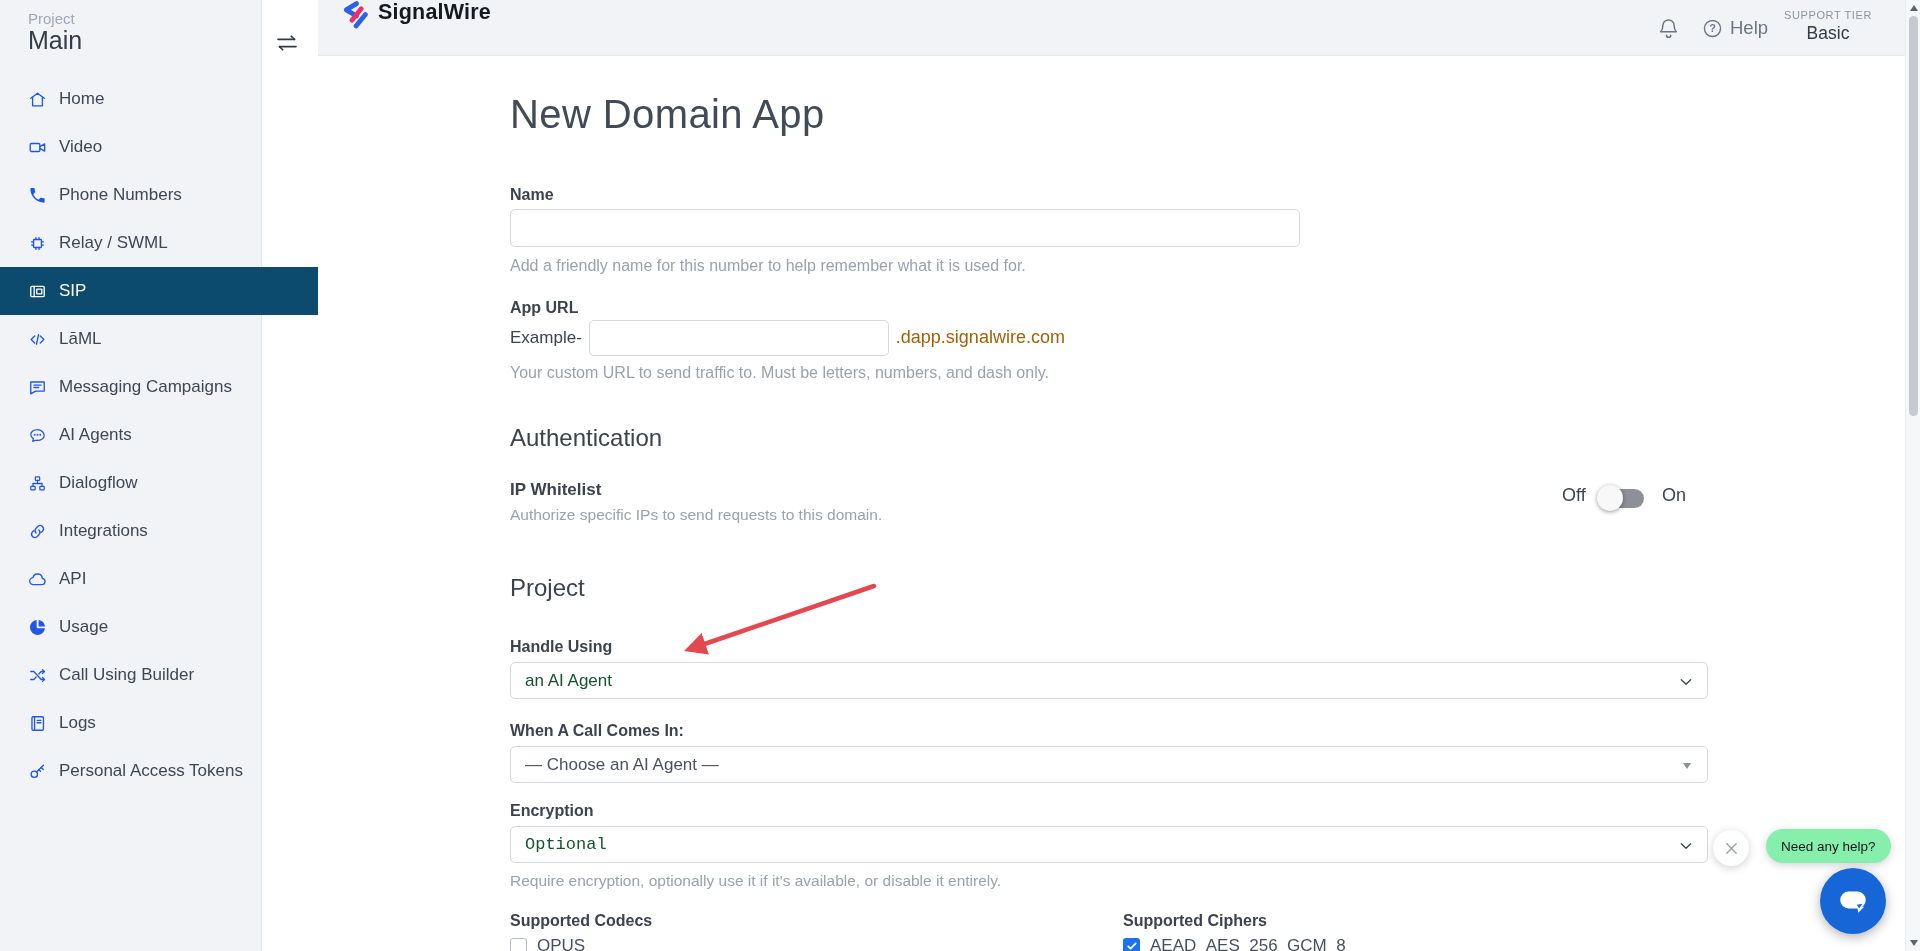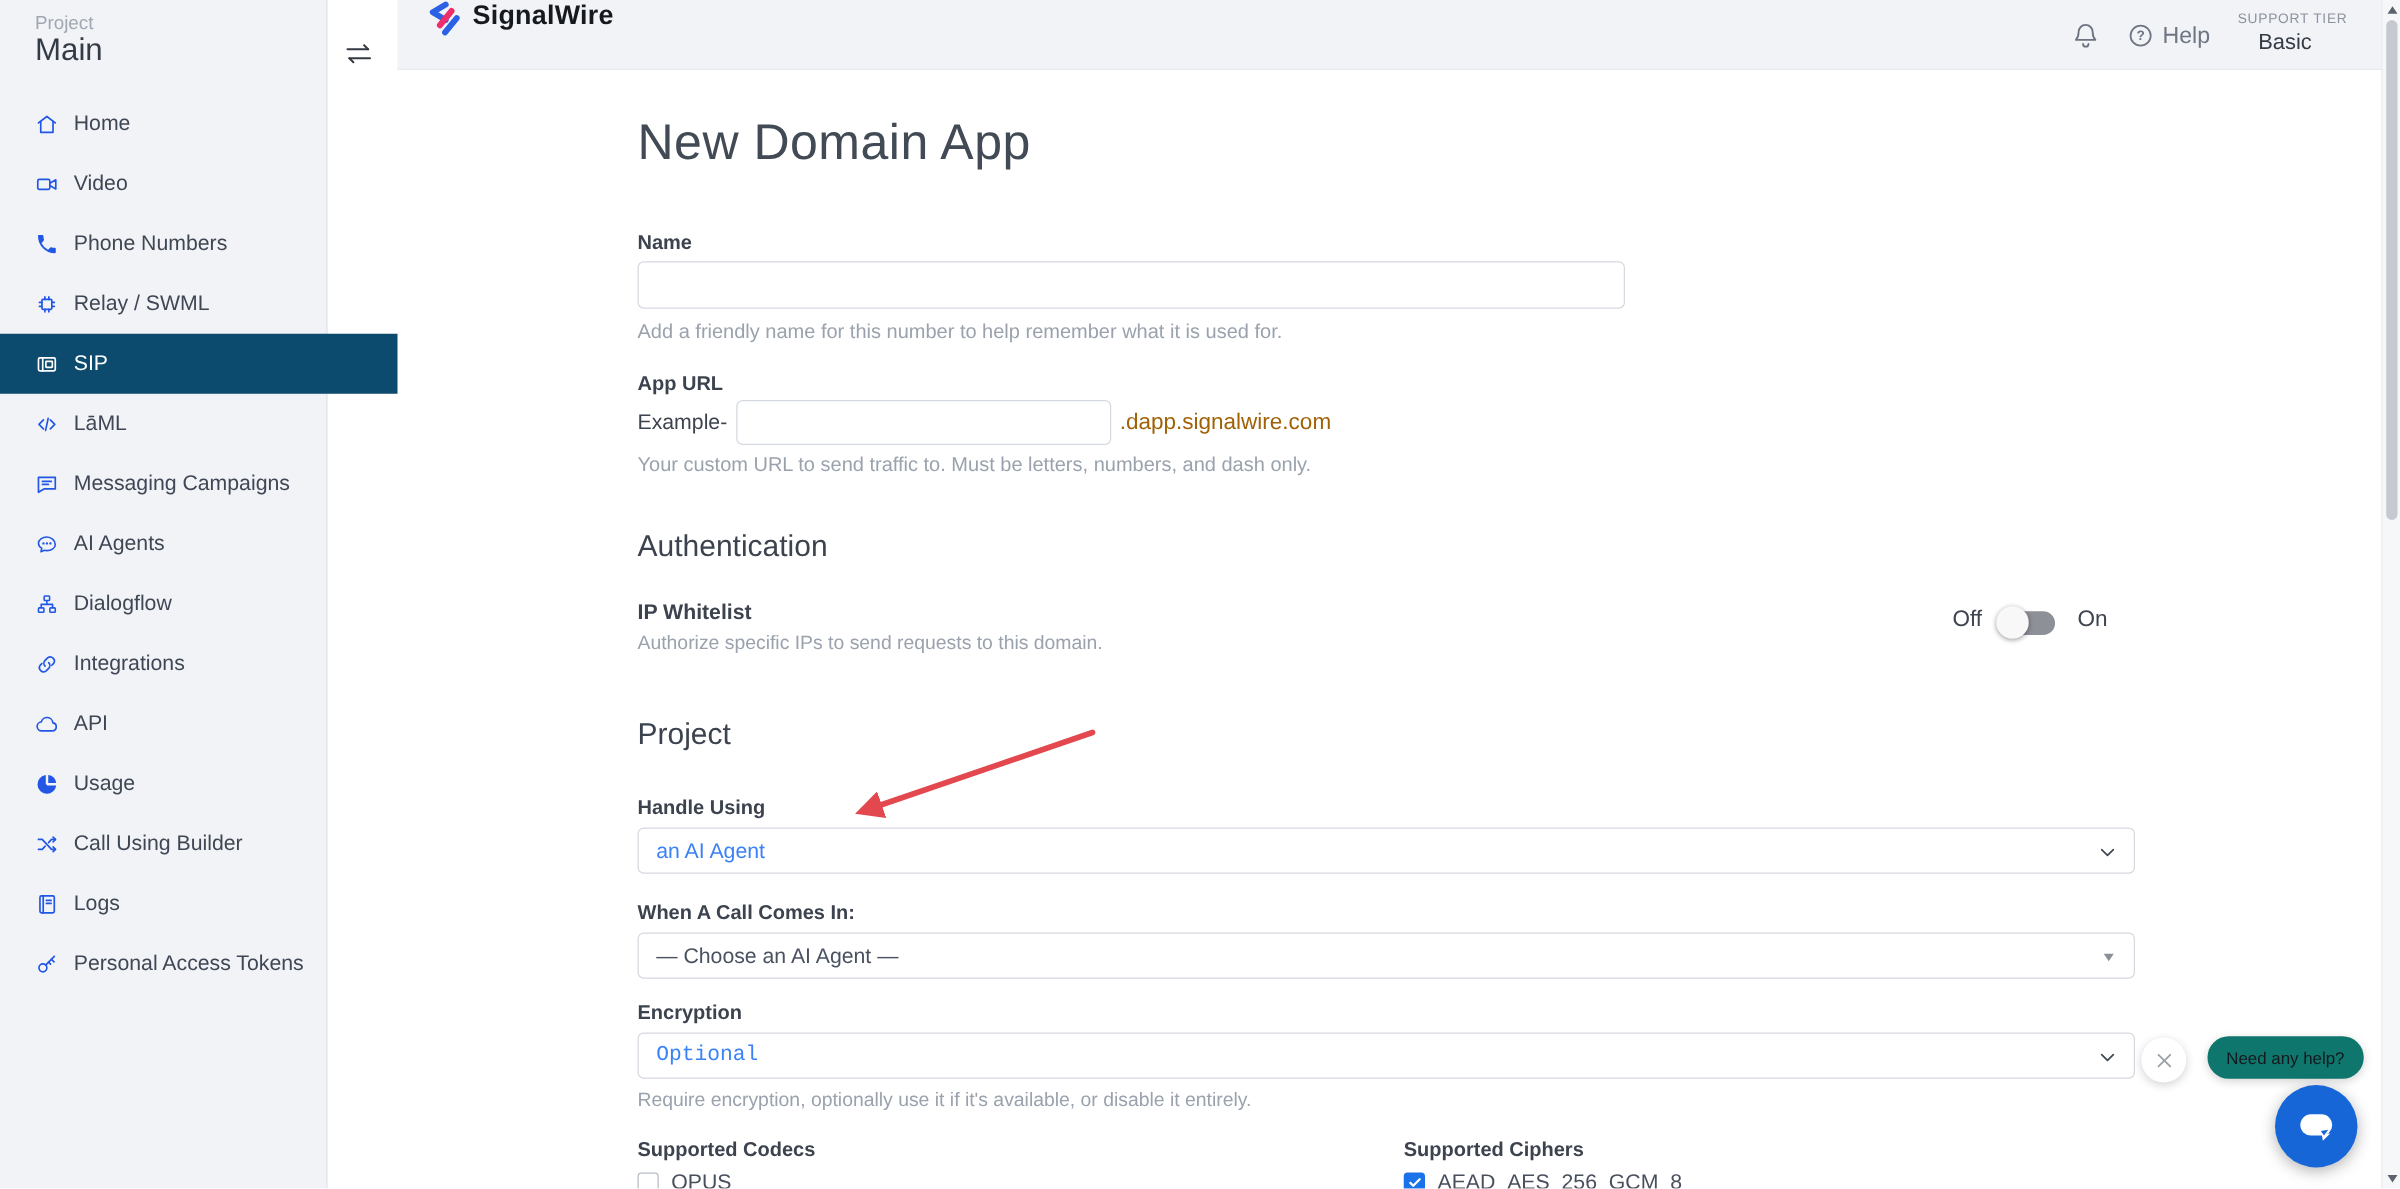--- a/index.html
+++ b/index.html
@@ -28,21 +28,21 @@
             background:#f1f3f7; border-bottom:1px solid #e7e9ed; z-index:2; }
   .logo { position:absolute; left:22px; top:0; height:56px; display:flex; align-items:flex-start; cursor:pointer; }
   .logo-mark { width:29px; height:29px; margin-right:9px; }
   .logo-text { font-size:21.5px; font-weight:700; color:#16191e; letter-spacing:.2px; }
   .bell { position:absolute; left:1338px; top:16px; width:25px; height:25px; color:#6d7380; cursor:pointer; }
   .help { position:absolute; left:1384px; top:0; height:56px; display:flex; align-items:center; gap:7px;
           color:#6f7683; cursor:pointer; }
   .help-q { width:21px; height:21px; }
   .help-label { font-size:18.5px; color:#6f7683; }
   .tier { position:absolute; left:1460px; top:9px; width:100px; text-align:center; }
-  .tier-label { font-size:11px; letter-spacing:.6px; color:#8d939d;text-align:right; }
+  .tier-label { font-size:11px; letter-spacing:.6px; color:#8d939d; }
   .tier-value { font-size:17.5px; color:#343b46; margin-top:2px; }
 
   
   .main { position:absolute; left:318px; top:56px; width:1588px; height:895px; background:#fff; overflow:hidden; }
   .page-title { position:absolute; left:192px; top:36px; font-size:40px; font-weight:300; color:#424a55; letter-spacing:.4px; }
   .field-label { position:absolute; font-size:16px; font-weight:700; color:#3c434e; }
   .helper { position:absolute; font-size:16px; color:#9aa2ad; }
   .txt-input { position:absolute; border:1px solid #d5d9e0; border-radius:5px; background:#fff;
                font-size:16px; color:#3c434e; padding:0 12px; outline:none; font-family:inherit; }
   .section-heading { position:absolute; font-size:24px; font-weight:400; color:#3c434e; }
@@ -53,21 +53,21 @@
   .appurl-input { width:300px; height:36px; border:1px solid #d5d9e0; border-radius:5px; background:#fff;
                   font-size:16px; color:#3c434e; padding:0 10px; outline:none; font-family:inherit; }
 
   .toggle-label { position:absolute; font-size:18px; color:#3f4550; }
   .toggle { position:absolute; left:1280px; top:433px; width:46px; height:19px; background:#8d9096;
             border-radius:10px; cursor:pointer; }
   .toggle-knob { position:absolute; left:-1px; top:-4px; width:26px; height:26px; border-radius:50%;
                  background:#f8f8f8; box-shadow:0 1px 4px rgba(0,0,0,.4); }
 
   .select { position:absolute; left:192px; width:1198px; height:37px; border:1px solid #d5d9e0; border-radius:5px;
-            background:#fff; display:flex; align-items:center; padding:0 14px; font-size:17px; color:#3b82f6;
+            background:#fff; display:flex; align-items:center; padding:0 14px; font-size:17px; color:#14532d;
             cursor:pointer; }
   .select .chev { position:absolute; right:13px; top:11px; width:16px; height:16px; color:#3f4550; }
   .select .tri { position:absolute; right:16px; top:16px; width:0; height:0;
                  border-left:4.5px solid transparent; border-right:4.5px solid transparent;
                  border-top:6px solid #8a8f98; }
 
   .check-row { position:absolute; top:880px; display:flex; align-items:center; gap:10px; }
   .checkbox { width:17px; height:17px; border-radius:3px; border:1.6px solid #b6bcc5; background:#fff; cursor:pointer; }
   .checkbox.checked { border:none; background:#1a73e8; display:flex; align-items:center; justify-content:center; }
   .check-label { font-size:17px; color:#48505d; }
@@ -80,21 +80,21 @@
   .sb-up { position:absolute; top:5px; left:3.5px; width:0; height:0;
            border-left:4px solid transparent; border-right:4px solid transparent; border-bottom:6px solid #5c636c; cursor:pointer; }
   .sb-down { position:absolute; bottom:5px; left:3.5px; width:0; height:0;
            border-left:4px solid transparent; border-right:4px solid transparent; border-top:6px solid #5c636c; cursor:pointer; }
   .sb-thumb { position:absolute; top:16px; left:2.5px; width:9px; height:400px; border-radius:5px; background:#c6c9cf; cursor:pointer; }
 
   
   .chat-close { position:absolute; left:1713px; top:830px; width:36px; height:36px; border-radius:50%;
                 background:#fff; box-shadow:0 2px 8px rgba(0,0,0,.18); display:flex; align-items:center;
                 justify-content:center; cursor:pointer; z-index:6; }
-  .chat-pill { position:absolute; left:1766px; top:829px; height:34px; border-radius:17px; background:#0f766e;
+  .chat-pill { position:absolute; left:1766px; top:829px; height:34px; border-radius:17px; background:#86efac;
                box-shadow:0 2px 8px rgba(0,0,0,.18); display:flex; align-items:center; padding:0 15px;
                font-size:13.5px; font-weight:500; color:#15181d; z-index:6; cursor:pointer; }
   .chat-btn { position:absolute; left:1820px; top:868px; width:66px; height:66px; border-radius:50%;
               background:#1766d8; box-shadow:0 3px 12px rgba(0,0,0,.3); display:flex; align-items:center;
               justify-content:center; cursor:pointer; z-index:6; }
 </style>
 </head>
 <body>
 
 <div class="app">

